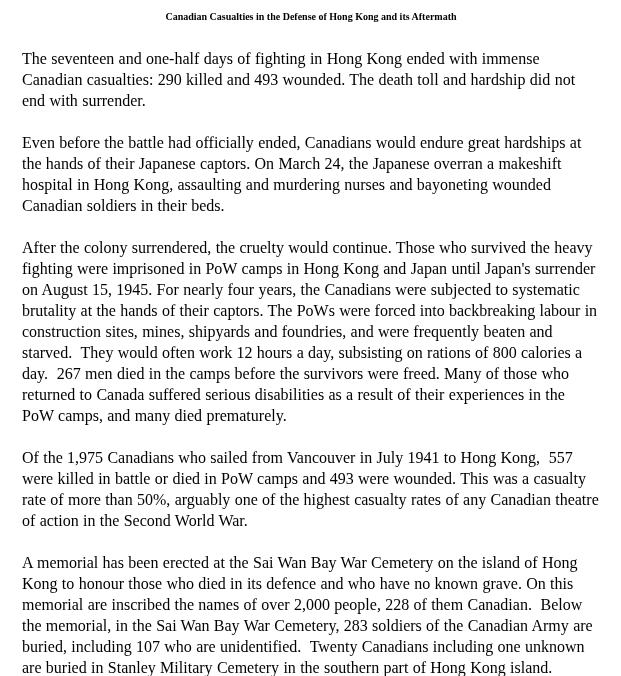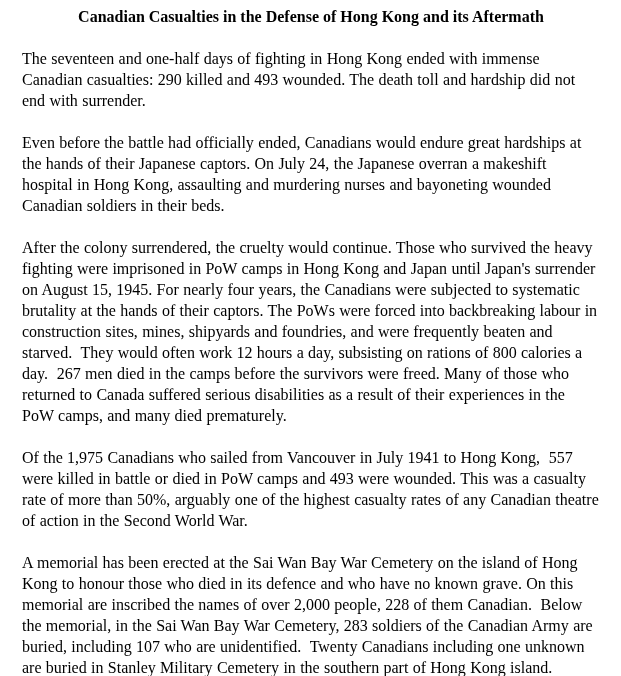--- a/index.html
+++ b/index.html
@@ -13,21 +13,21 @@
     height: 676px;
     box-sizing: border-box;
     padding: 6px 21px 10px 22px;
     font-family: "Liberation Serif", "DejaVu Serif", serif;
     font-size: 16px;
     line-height: 21px;
     overflow: hidden;
     background: #ffffff;
   }
   .doc-title {
-    font-size: 16px;
+    font-size: 10px;
     font-weight: bold;
     text-align: center;
     margin: 0 0 0 0;
     line-height: 21px;
     white-space: pre-wrap;
   }
   .doc-paragraph {
     margin: 21px 0 0 0;
     text-align: left;
     white-space: pre-wrap; 
@@ -35,21 +35,21 @@
   }
 </style>
 </head>
 <body>
 
 <div class="page">
   <h1 class="doc-title">Canadian Casualties in the Defense of Hong Kong and its Aftermath</h1>
 
   <p class="doc-paragraph">The seventeen and one-half days of fighting in Hong Kong ended with immense Canadian casualties: 290 killed and 493 wounded. The death toll and hardship did not end with surrender.</p>
 
-  <p class="doc-paragraph">Even before the battle had officially ended, Canadians would endure great hardships at the hands of their Japanese captors. On July 24, the Japanese overran a makeshift hospital in Hong Kong, assaulting and murdering nurses and bayoneting wounded Canadian soldiers in their beds.</p>
+  <p class="doc-paragraph">Even before the battle had officially ended, Canadians would endure great hardships at the hands of their Japanese captors. On March 24, the Japanese overran a makeshift hospital in Hong Kong, assaulting and murdering nurses and bayoneting wounded Canadian soldiers in their beds.</p>
 
   <p class="doc-paragraph">After the colony surrendered, the cruelty would continue. Those who survived the heavy fighting were imprisoned in PoW camps in Hong Kong and Japan until Japan's surrender on August 15, 1945. For nearly four years, the Canadians were subjected to systematic brutality at the hands of their captors. The PoWs were forced into backbreaking labour in construction sites, mines, shipyards and foundries, and were frequently beaten and starved.  They would often work 12 hours a day, subsisting on rations of 800 calories a day.  267 men died in the camps before the survivors were freed. Many of those who returned to Canada suffered serious disabilities as a result of their experiences in the PoW camps, and many died prematurely.</p>
 
   <p class="doc-paragraph">Of the 1,975 Canadians who sailed from Vancouver in July 1941 to Hong Kong,  557 were killed in battle or died in PoW camps and 493 were wounded. This was a casualty rate of more than 50%, arguably one of the highest casualty rates of any Canadian theatre of action in the Second World War.</p>
 
   <p class="doc-paragraph">A memorial has been erected at the Sai Wan Bay War Cemetery on the island of Hong Kong to honour those who died in its defence and who have no known grave. On this memorial are inscribed the names of over 2,000 people, 228 of them Canadian.  Below the memorial, in the Sai Wan Bay War Cemetery, 283 soldiers of the Canadian Army are buried, including 107 who are unidentified.  Twenty Canadians including one unknown are buried in Stanley Military Cemetery in the southern part of Hong Kong island.</p>
 
 </div>
 
 </body></html>

